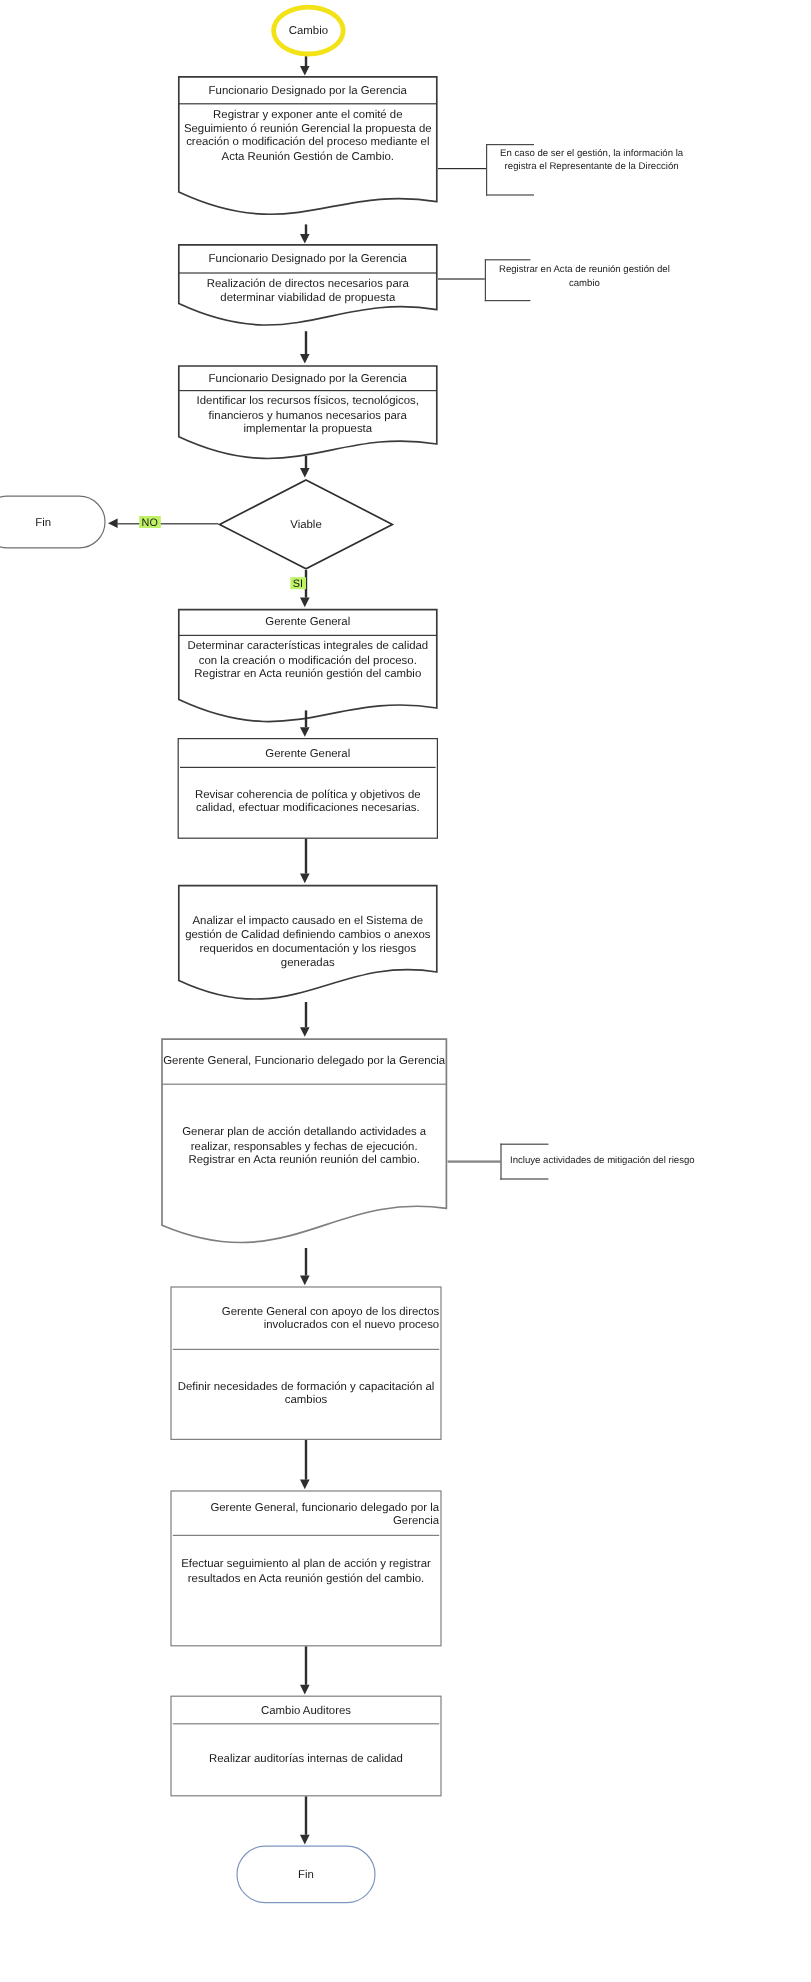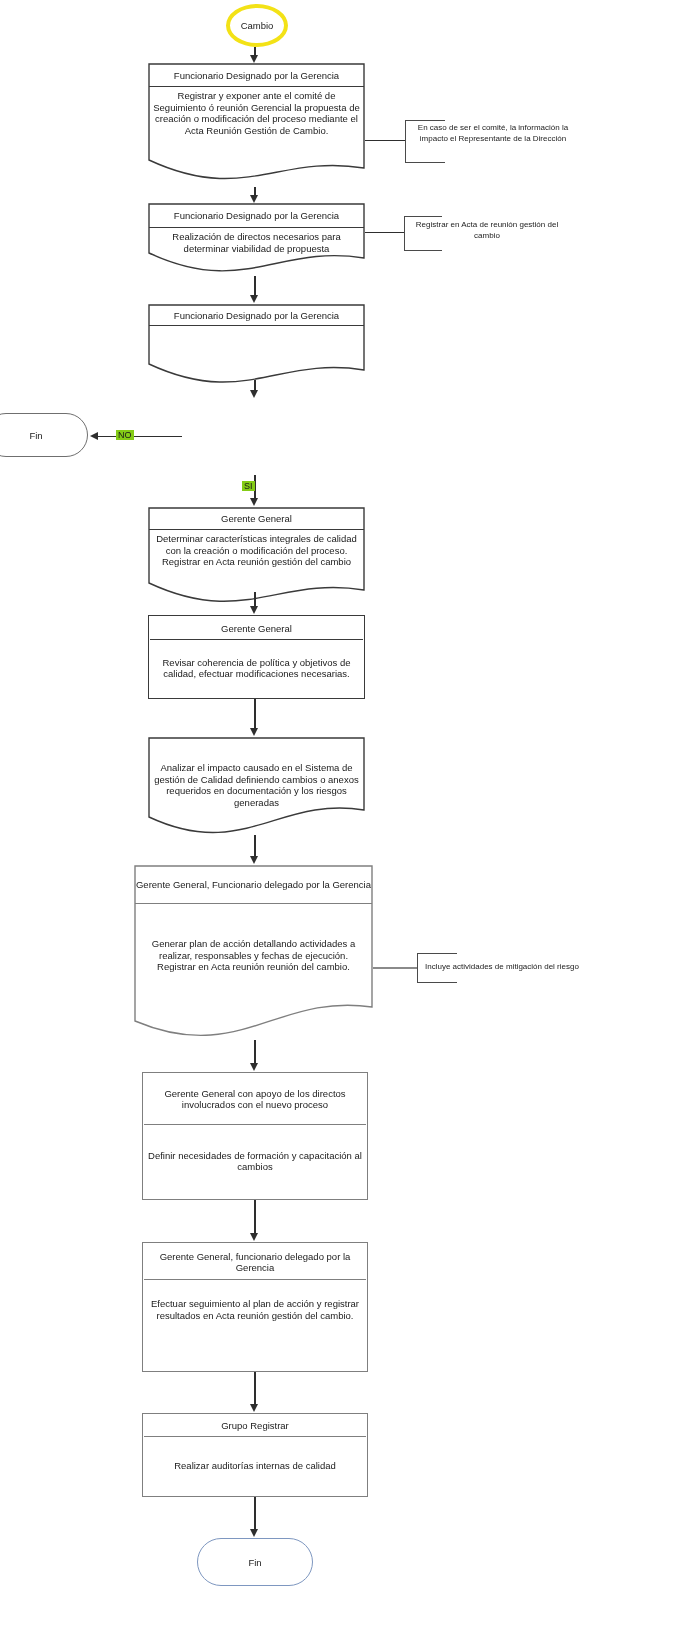--- a/index.html
+++ b/index.html
@@ -5,33 +5,33 @@
   *{box-sizing:border-box;margin:0;padding:0}
   html,body{background:#ffffff}
   body{font-family:"Liberation Sans",sans-serif;color:#1a1a1a}
   #canvas{position:relative;width:676px;height:1652px;background:#ffffff;overflow:hidden}
 
   .node{position:absolute}
   .doc-svg{position:absolute;left:0;top:0;overflow:visible}
   .doc-svg path{fill:#ffffff;stroke-width:1.4}
 
   .hdr{position:absolute;left:1px;right:1px;top:1px;display:flex;align-items:center;justify-content:center;
-       text-align:center;font-size:9.5px;line-height:11px;border-bottom:1.4px solid #3a3a3a;background:transparent}
+       text-align:right;font-size:9.5px;line-height:11px;border-bottom:1.4px solid #3a3a3a;background:transparent}
   .bdy{position:absolute;left:5px;right:5px;text-align:center;font-size:9.5px;line-height:11.5px;
        display:flex;align-items:flex-start;justify-content:center;padding-top:3px}
   .bdy.center{align-items:center;padding-top:0}
 
   .rectbox{position:absolute;background:#ffffff;border:1.4px solid #7f7f7f}
 
   .vline{position:absolute;width:1.4px;background:#2e2e2e}
   .hline{position:absolute;height:1.4px;background:#2e2e2e}
   .ah-down{position:absolute;width:0;height:0;border-left:4.5px solid transparent;border-right:4.5px solid transparent;border-top:8px solid #2e2e2e}
   .ah-left{position:absolute;width:0;height:0;border-top:4.5px solid transparent;border-bottom:4.5px solid transparent;border-right:8px solid #2e2e2e}
 
-  .lbl{position:absolute;background:#84cc16;font-size:9px;line-height:10px;padding:0 2px}
+  .lbl{position:absolute;background:#bef264;font-size:9px;line-height:10px;padding:0 2px}
 
   .terminator{position:absolute;background:#ffffff;display:flex;align-items:center;justify-content:center;font-size:9.5px}
 
   .ann-line{position:absolute;background:#4a4a4a}
   .ann-text{position:absolute;font-size:8px;line-height:10.5px;text-align:center;color:#222}
 </style>
 </head>
 <body>
 
 <div id="canvas">
@@ -49,21 +49,21 @@
     <div class="hdr" style="height:23px">Funcionario Designado por la Gerencia</div>
     <div class="bdy" style="top:24px;height:74px">Registrar y exponer ante el comité de Seguimiento ó reunión Gerencial la propuesta de creación o modificación del proceso mediante el Acta Reunión Gestión de Cambio.</div>
   </div>
   <div class="vline" style="left:254.3px;top:187px;height:8px"></div>
   <div class="ah-down" style="left:250px;top:195px"></div>
 
   <div class="hline" style="left:365px;top:140px;width:40px"></div>
   <div class="ann-line" style="left:405px;top:120px;width:1.2px;height:43px"></div>
   <div class="ann-line" style="left:405px;top:120px;width:40px;height:1.2px"></div>
   <div class="ann-line" style="left:405px;top:162px;width:40px;height:1.2px"></div>
-  <div class="ann-text" style="left:408px;top:123px;width:170px">En caso de ser el comité, la información la impacto el Representante de la Dirección</div>
+  <div class="ann-text" style="left:408px;top:123px;width:170px">En caso de ser el gestión, la información la registra el Representante de la Dirección</div>
 
   <div class="node" style="left:148px;top:203px;width:217px;height:82px">
     <svg class="doc-svg" width="217" height="82" viewBox="0 0 217 82">
         <path d="M1,1 L216,1 L216,55 C130.2,41 95.5,94 1,50 Z" stroke="#3a3a3a"></path>
       </svg>
     <div class="hdr" style="height:24px">Funcionario Designado por la Gerencia</div>
     <div class="bdy" style="top:25px;height:30px">Realización de directos necesarios para determinar viabilidad de propuesta</div>
   </div>
   <div class="vline" style="left:254.3px;top:276px;height:19px"></div>
   <div class="ah-down" style="left:250px;top:295px"></div>
@@ -72,24 +72,31 @@
   <div class="ann-line" style="left:404px;top:216px;width:1.2px;height:35px"></div>
   <div class="ann-line" style="left:404px;top:216px;width:38px;height:1.2px"></div>
   <div class="ann-line" style="left:404px;top:250px;width:38px;height:1.2px"></div>
   <div class="ann-text" style="left:407px;top:220px;width:160px">Registrar en Acta de reunión gestión del cambio</div>
 
   <div class="node" style="left:148px;top:304px;width:217px;height:95px">
     <svg class="doc-svg" width="217" height="95" viewBox="0 0 217 95">
         <path d="M1,1 L216,1 L216,66 C130.2,52 95.5,104 1,60 Z" stroke="#3a3a3a"></path>
       </svg>
     <div class="hdr" style="height:21px">Funcionario Designado por la Gerencia</div>
+    <div class="bdy" style="top:22px;height:44px">Identificar los recursos físicos, tecnológicos, financieros y humanos necesarios para implementar la propuesta</div>
   </div>
   <div class="vline" style="left:254.3px;top:380px;height:10px"></div>
   <div class="ah-down" style="left:250px;top:390px"></div>
 
+  <div class="node" style="left:182px;top:399px;width:146px;height:76px">
+    <svg width="146" height="76" viewBox="0 0 146 76" style="overflow:visible">
+      <polygon points="73,1 145,38 73,75 1,38" fill="#ffffff" stroke="#2e2e2e" stroke-width="1.4"></polygon>
+    </svg>
+    <div style="position:absolute;inset:0;display:flex;align-items:center;justify-content:center;font-size:9.5px">Viable</div>
+  </div>
 
   <div class="terminator" style="left:-16px;top:413px;width:104px;height:44px;border:1.3px solid #6f6f6f;border-radius:22px">
     <span>Fin</span>
   </div>
   <div class="hline" style="left:98px;top:436px;width:84px"></div>
   <div class="ah-left" style="left:90px;top:432px"></div>
   <div class="lbl" style="left:116px;top:430px">NO</div>
 
   <div class="vline" style="left:254.3px;top:475px;height:23px"></div>
   <div class="ah-down" style="left:250px;top:498px"></div>
@@ -145,21 +152,21 @@
   <div class="ah-down" style="left:250px;top:1233px"></div>
 
   <div class="rectbox" style="left:142px;top:1242px;width:226px;height:130px">
     <div class="hdr" style="height:36px;border-color:#7f7f7f">Gerente General,  funcionario delegado por la Gerencia</div>
     <div class="bdy" style="top:37px;height:90px;padding-top:18px">Efectuar seguimiento al plan de acción y registrar resultados en Acta reunión gestión del cambio.</div>
   </div>
   <div class="vline" style="left:254.3px;top:1372px;height:32px"></div>
   <div class="ah-down" style="left:250px;top:1404px"></div>
 
   <div class="rectbox" style="left:142px;top:1413px;width:226px;height:84px">
-    <div class="hdr" style="height:22px;border-color:#7f7f7f">Grupo Registrar</div>
+    <div class="hdr" style="height:22px;border-color:#7f7f7f">Cambio Auditores</div>
     <div class="bdy center" style="top:23px;height:57px">Realizar auditorías internas de calidad</div>
   </div>
   <div class="vline" style="left:254.3px;top:1497px;height:32px"></div>
   <div class="ah-down" style="left:250px;top:1529px"></div>
 
   <div class="terminator" style="left:197px;top:1538px;width:116px;height:48px;border:1.3px solid #7e97c0;border-radius:24px">
     <span>Fin</span>
   </div>
 
 </div>

